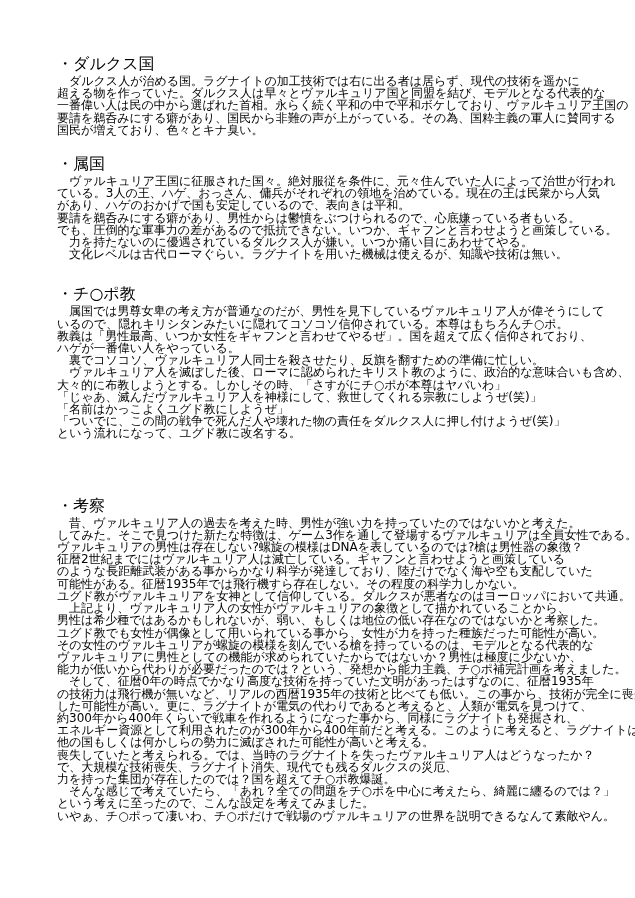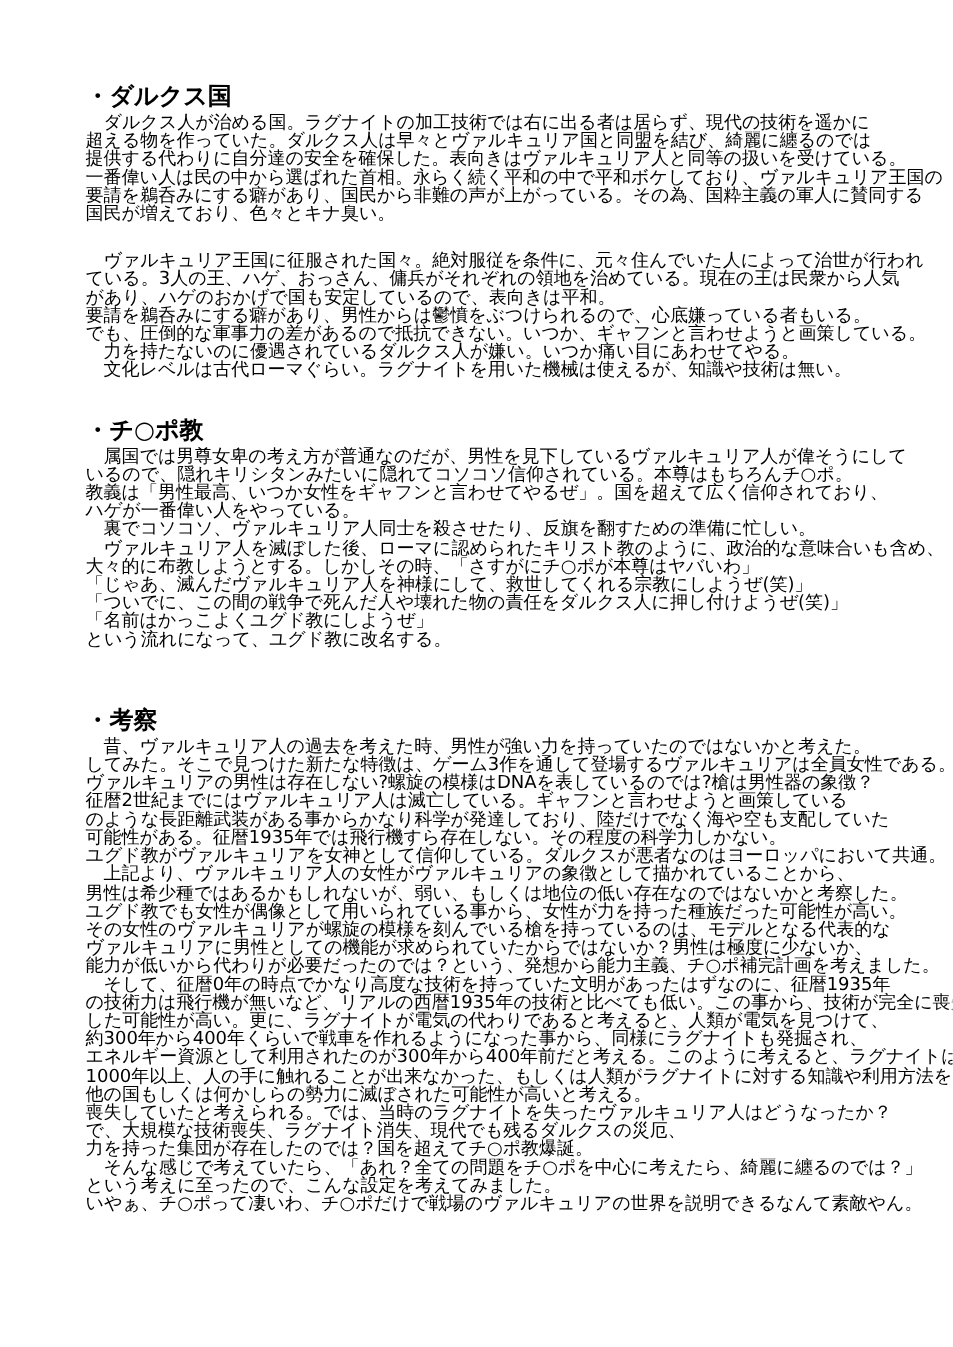--- a/index.html
+++ b/index.html
@@ -17,25 +17,25 @@
   }
   .doc {
     position: absolute;
     left: 57px;
     top: 55px;
     width: 575px;
   }
   .sec { margin: 0; padding: 0; }
   .sec-1 { margin-bottom: 19px; }
   .sec-2 { margin-bottom: 25px; }
-  .sec-3 { margin-bottom: 39px; }
+  .sec-3 { margin-bottom: 57px; }
   .sec-4 { margin-bottom: 0; }
   .heading {
     font-size: 16px;
-    font-weight: bold;
+    font-weight: normal;
     line-height: 17px;
     margin: 0 0 3px 0;
     letter-spacing: 0px;
     white-space: pre;
   }
   .ln {
     font-size: 12px;
     line-height: 12.2px;
     letter-spacing: 0px;
     white-space: pre;
@@ -43,49 +43,49 @@
   }
 </style>
 </head>
 <body>
 
 <div class="doc">
 
   <div class="sec sec-1">
     <div class="heading">・ダルクス国</div>
     <div class="ln">　ダルクス人が治める国。ラグナイトの加工技術では右に出る者は居らず、現代の技術を遥かに</div>
-    <div class="ln">超える物を作っていた。ダルクス人は早々とヴァルキュリア国と同盟を結び、綺麗に纏るのでは</div>
-    <div class="ln">提供する代わりに自分達の安全を確保した。表向きはヴァルキュリア人と同等の扱いを受けている。</div>
+    <div class="ln">超える物を作っていた。ダルクス人は早々とヴァルキュリア国と同盟を結び、モデルとなる代表的な</div>
     <div class="ln">一番偉い人は民の中から選ばれた首相。永らく続く平和の中で平和ボケしており、ヴァルキュリア王国の</div>
     <div class="ln">要請を鵜呑みにする癖があり、国民から非難の声が上がっている。その為、国粋主義の軍人に賛同する</div>
     <div class="ln">国民が増えており、色々とキナ臭い。</div>
   </div>
 
   <div class="sec sec-2">
+    <div class="heading">・属国</div>
     <div class="ln">　ヴァルキュリア王国に征服された国々。絶対服従を条件に、元々住んでいた人によって治世が行われ</div>
     <div class="ln">ている。3人の王、ハゲ、おっさん、傭兵がそれぞれの領地を治めている。現在の王は民衆から人気</div>
     <div class="ln">があり、ハゲのおかげで国も安定しているので、表向きは平和。</div>
     <div class="ln">要請を鵜呑みにする癖があり、男性からは鬱憤をぶつけられるので、心底嫌っている者もいる。</div>
     <div class="ln">でも、圧倒的な軍事力の差があるので抵抗できない。いつか、ギャフンと言わせようと画策している。</div>
     <div class="ln">　力を持たないのに優遇されているダルクス人が嫌い。いつか痛い目にあわせてやる。</div>
     <div class="ln">　文化レベルは古代ローマぐらい。ラグナイトを用いた機械は使えるが、知識や技術は無い。</div>
   </div>
 
   <div class="sec sec-3">
     <div class="heading">・チ○ポ教</div>
     <div class="ln">　属国では男尊女卑の考え方が普通なのだが、男性を見下しているヴァルキュリア人が偉そうにして</div>
     <div class="ln">いるので、隠れキリシタンみたいに隠れてコソコソ信仰されている。本尊はもちろんチ○ポ。</div>
     <div class="ln">教義は「男性最高、いつか女性をギャフンと言わせてやるぜ」。国を超えて広く信仰されており、</div>
     <div class="ln">ハゲが一番偉い人をやっている。</div>
     <div class="ln">　裏でコソコソ、ヴァルキュリア人同士を殺させたり、反旗を翻すための準備に忙しい。</div>
     <div class="ln">　ヴァルキュリア人を滅ぼした後、ローマに認められたキリスト教のように、政治的な意味合いも含め、</div>
     <div class="ln">大々的に布教しようとする。しかしその時、「さすがにチ○ポが本尊はヤバいわ」</div>
     <div class="ln">「じゃあ、滅んだヴァルキュリア人を神様にして、救世してくれる宗教にしようぜ(笑)」</div>
+    <div class="ln">「名前はかっこよくユグド教にしようぜ」</div>
     <div class="ln">「ついでに、この間の戦争で死んだ人や壊れた物の責任をダルクス人に押し付けようぜ(笑)」</div>
-    <div class="ln">「名前はかっこよくユグド教にしようぜ」</div>
     <div class="ln">という流れになって、ユグド教に改名する。</div>
   </div>
 
   <div class="sec sec-4">
     <div class="heading">・考察</div>
     <div class="ln">　昔、ヴァルキュリア人の過去を考えた時、男性が強い力を持っていたのではないかと考えた。</div>
     <div class="ln">してみた。そこで見つけた新たな特徴は、ゲーム3作を通して登場するヴァルキュリアは全員女性である。</div>
     <div class="ln">ヴァルキュリアの男性は存在しない?螺旋の模様はDNAを表しているのでは?槍は男性器の象徴？</div>
     <div class="ln">征暦2世紀までにはヴァルキュリア人は滅亡している。ギャフンと言わせようと画策している</div>
     <div class="ln">のような長距離武装がある事からかなり科学が発達しており、陸だけでなく海や空も支配していた</div>
@@ -95,21 +95,20 @@
     <div class="ln">男性は希少種ではあるかもしれないが、弱い、もしくは地位の低い存在なのではないかと考察した。</div>
     <div class="ln">ユグド教でも女性が偶像として用いられている事から、女性が力を持った種族だった可能性が高い。</div>
     <div class="ln">その女性のヴァルキュリアが螺旋の模様を刻んでいる槍を持っているのは、モデルとなる代表的な</div>
     <div class="ln">ヴァルキュリアに男性としての機能が求められていたからではないか？男性は極度に少ないか、</div>
     <div class="ln">能力が低いから代わりが必要だったのでは？という、発想から能力主義、チ○ポ補完計画を考えました。</div>
     <div class="ln">　そして、征暦0年の時点でかなり高度な技術を持っていた文明があったはずなのに、征暦1935年</div>
     <div class="ln">の技術力は飛行機が無いなど、リアルの西暦1935年の技術と比べても低い。この事から、技術が完全に喪失</div>
     <div class="ln">した可能性が高い。更に、ラグナイトが電気の代わりであると考えると、人類が電気を見つけて、</div>
     <div class="ln">約300年から400年くらいで戦車を作れるようになった事から、同様にラグナイトも発掘され、</div>
     <div class="ln">エネルギー資源として利用されたのが300年から400年前だと考える。このように考えると、ラグナイトは</div>
-    <div class="ln">1000年以上、人の手に触れることが出来なかった、もしくは人類がラグナイトに対する知識や利用方法を</div>
     <div class="ln">他の国もしくは何かしらの勢力に滅ぼされた可能性が高いと考える。</div>
     <div class="ln">喪失していたと考えられる。では、当時のラグナイトを失ったヴァルキュリア人はどうなったか？</div>
     <div class="ln">で、大規模な技術喪失、ラグナイト消失、現代でも残るダルクスの災厄、</div>
     <div class="ln">力を持った集団が存在したのでは？国を超えてチ○ポ教爆誕。</div>
     <div class="ln">　そんな感じで考えていたら、「あれ？全ての問題をチ○ポを中心に考えたら、綺麗に纏るのでは？」</div>
     <div class="ln">という考えに至ったので、こんな設定を考えてみました。</div>
     <div class="ln">いやぁ、チ○ポって凄いわ、チ○ポだけで戦場のヴァルキュリアの世界を説明できるなんて素敵やん。</div>
   </div>
 
 </div>

